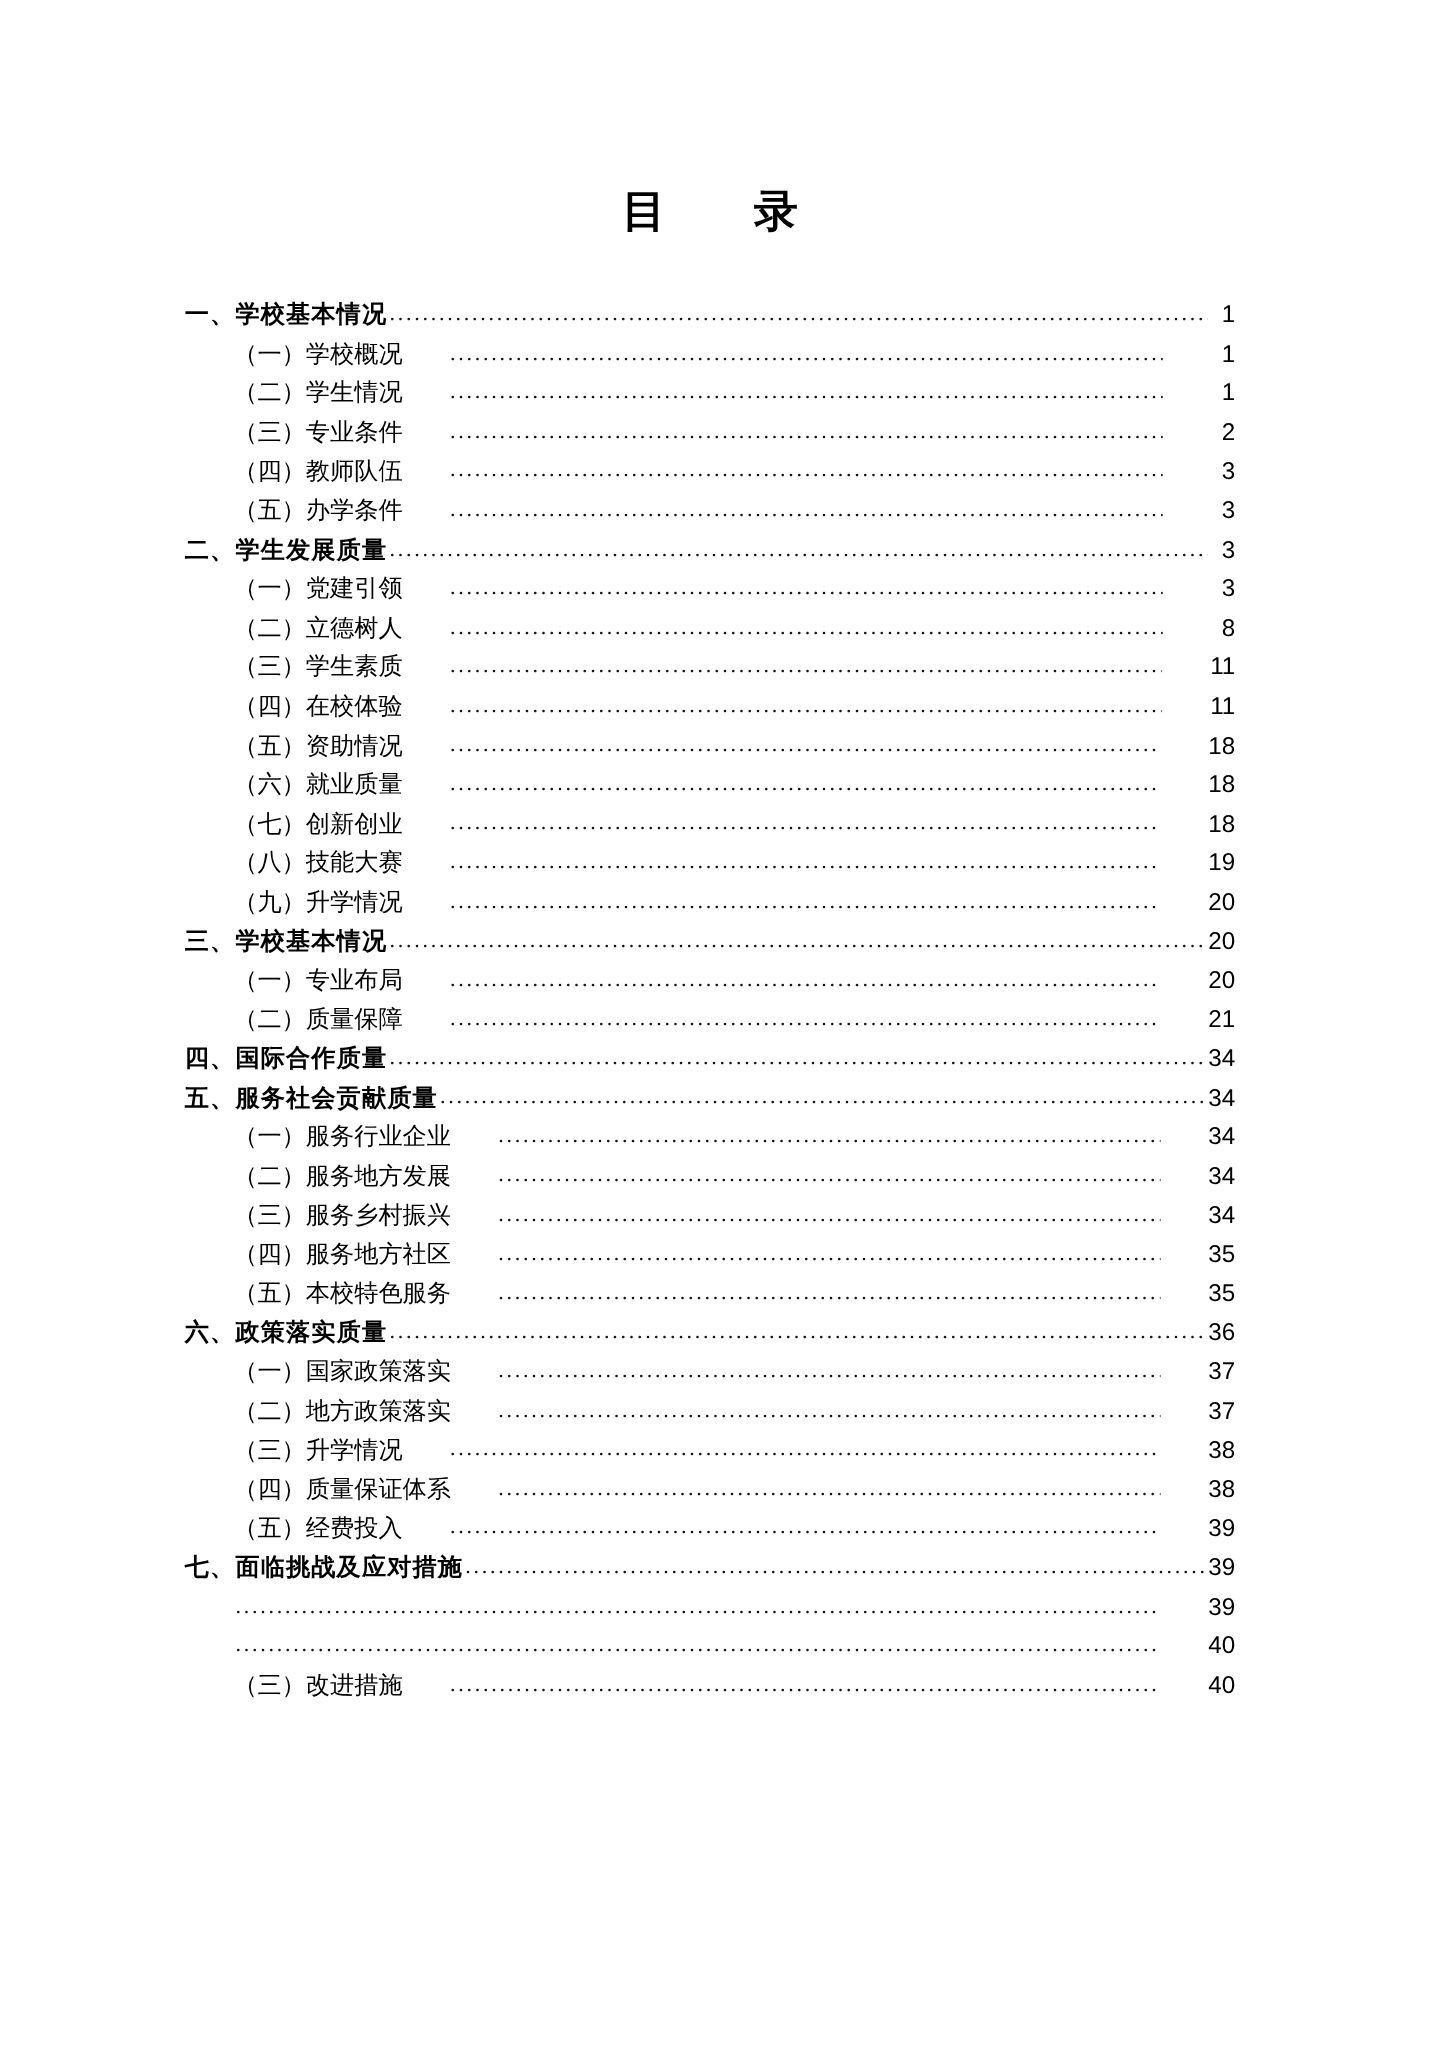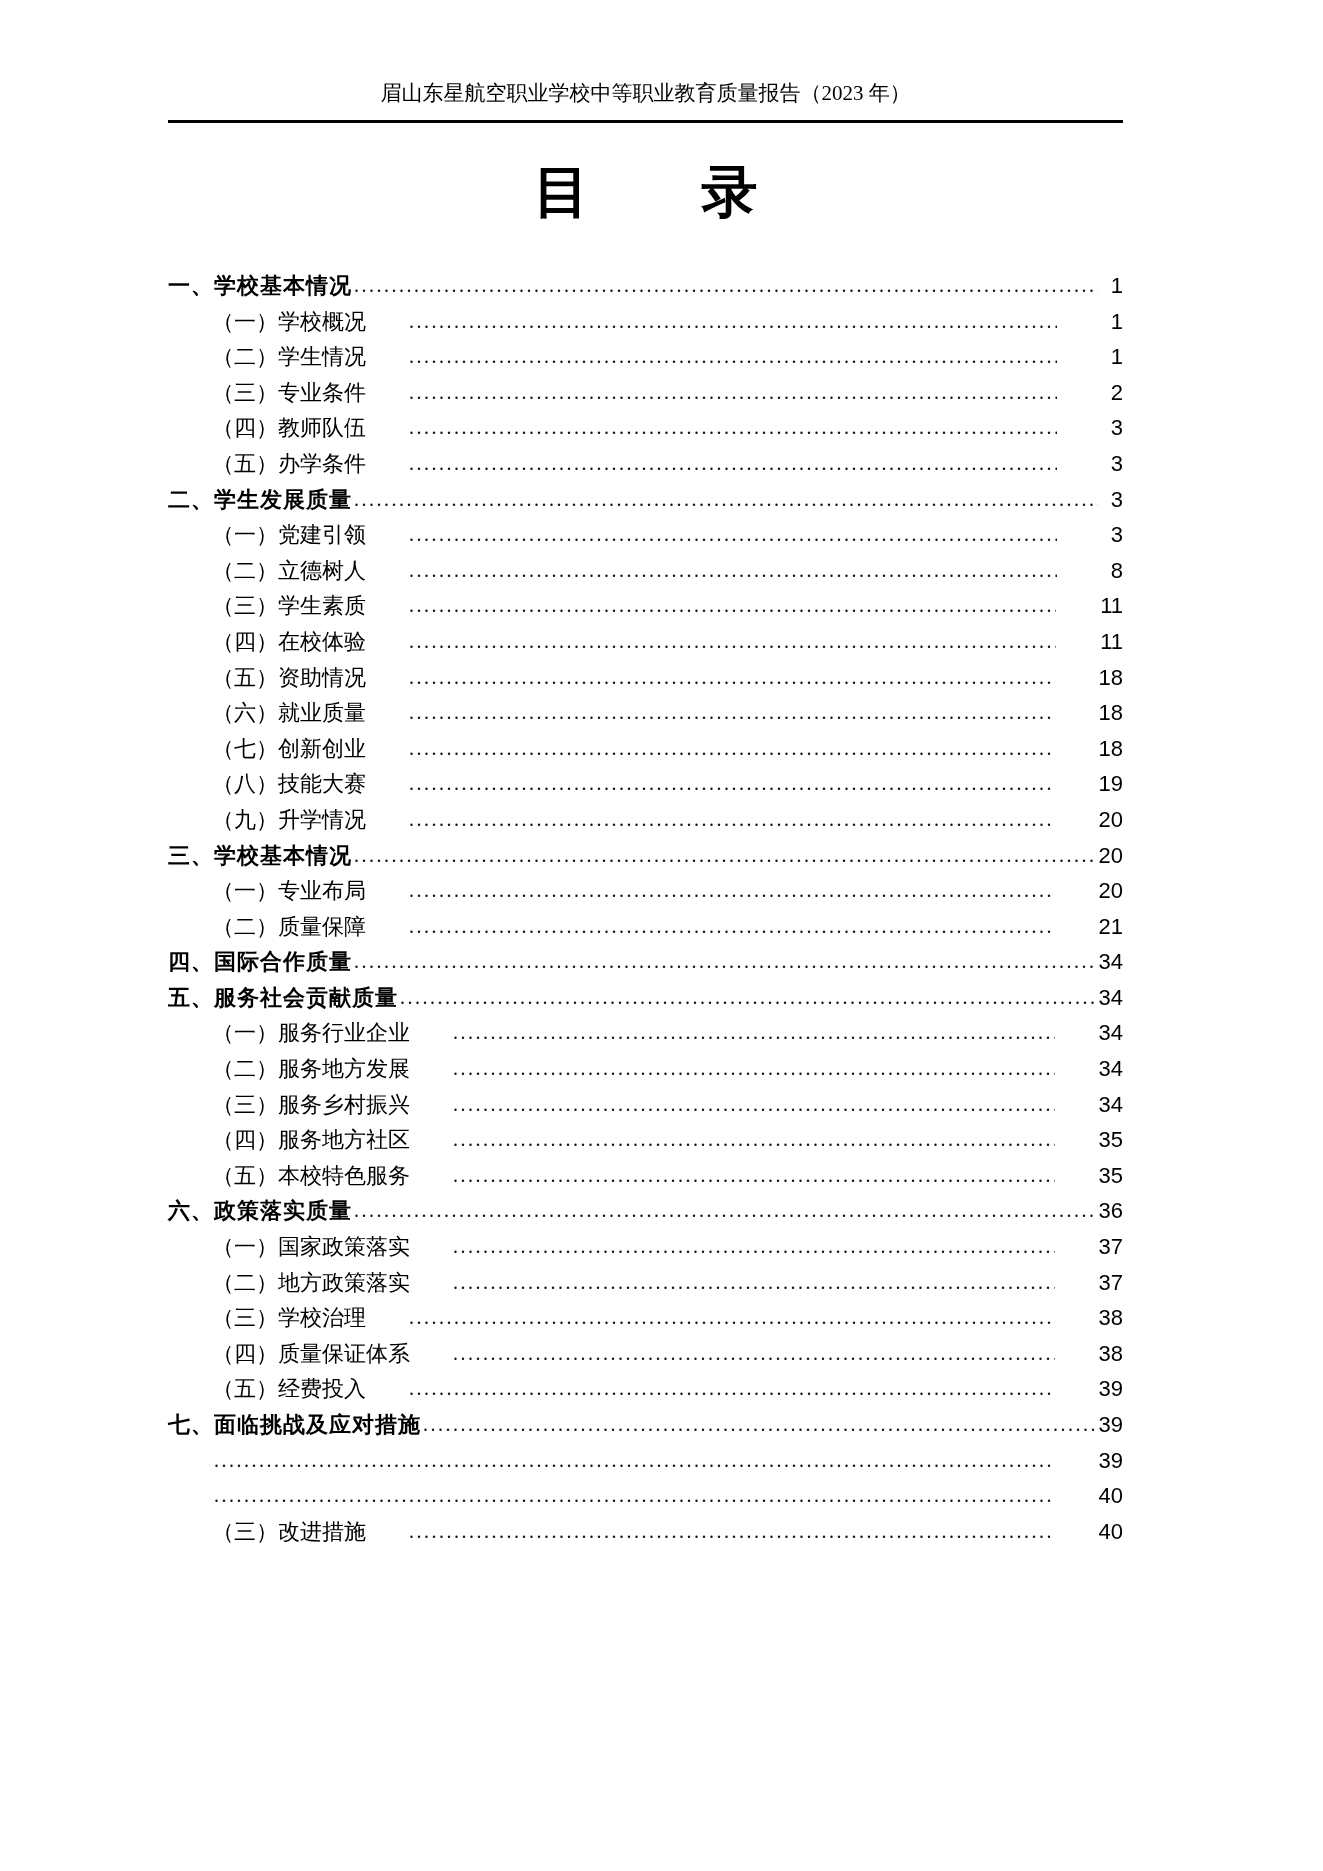--- a/index.html
+++ b/index.html
@@ -22,21 +22,21 @@
     line-height:26px;
     padding-bottom:14px;
     border-bottom:3px solid #000000;
     font-family:"Liberation Serif", serif;
   }
   .doc-title {
     position:absolute;
     left:168px; top:156px;
     width:955px;
     text-align:center;
-    font-size:56px;
+    font-size:40px;
     line-height:72px;
     font-weight:700;
     font-family:"Liberation Serif", serif;
   }
   .toc {
     position:absolute;
     left:168px; top:268px;
     width:955px;
   }
   .toc-row {
@@ -76,23 +76,20 @@
     font-size:22px;
     text-align:right;
     min-width:22px;
   }
 </style>
 </head>
 <body>
 
 <div class="page">
 
-  <div class="header">
-    <span>眉山东星航空职业学校中等职业教育质量报告（2023 年）</span>
-  </div>
 
   <div class="doc-title">目　　录</div>
 
   <div class="toc" id="toc-list">
       <div class="toc-row level-1">
       <span class="toc-label">一、学校基本情况</span>
       <span class="toc-dots">....................................................................................................................................................................................................................................................................</span>
       <span class="toc-page">1</span>
     </div>
       <div class="toc-row level-2">
@@ -229,21 +226,21 @@
       <span class="toc-label">（一）国家政策落实</span>
       <span class="toc-dots">....................................................................................................................................................................................................................................................................</span>
       <span class="toc-page">37</span>
     </div>
       <div class="toc-row level-2">
       <span class="toc-label">（二）地方政策落实</span>
       <span class="toc-dots">....................................................................................................................................................................................................................................................................</span>
       <span class="toc-page">37</span>
     </div>
       <div class="toc-row level-2">
-      <span class="toc-label">（三）学校治理</span>
+      <span class="toc-label">（三）升学情况</span>
       <span class="toc-dots">....................................................................................................................................................................................................................................................................</span>
       <span class="toc-page">38</span>
     </div>
       <div class="toc-row level-2">
       <span class="toc-label">（四）质量保证体系</span>
       <span class="toc-dots">....................................................................................................................................................................................................................................................................</span>
       <span class="toc-page">38</span>
     </div>
       <div class="toc-row level-2">
       <span class="toc-label">（五）经费投入</span>

